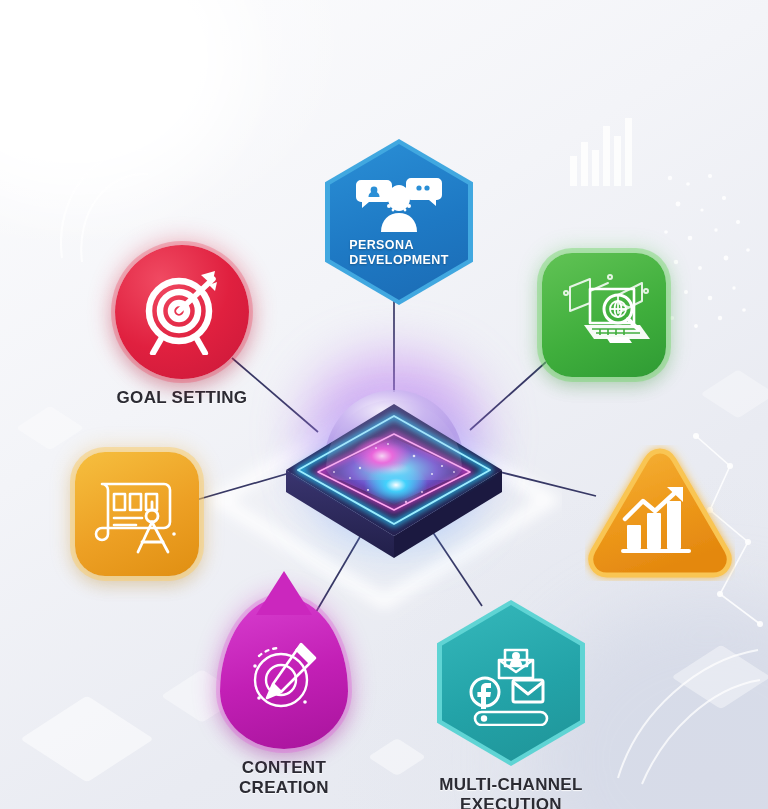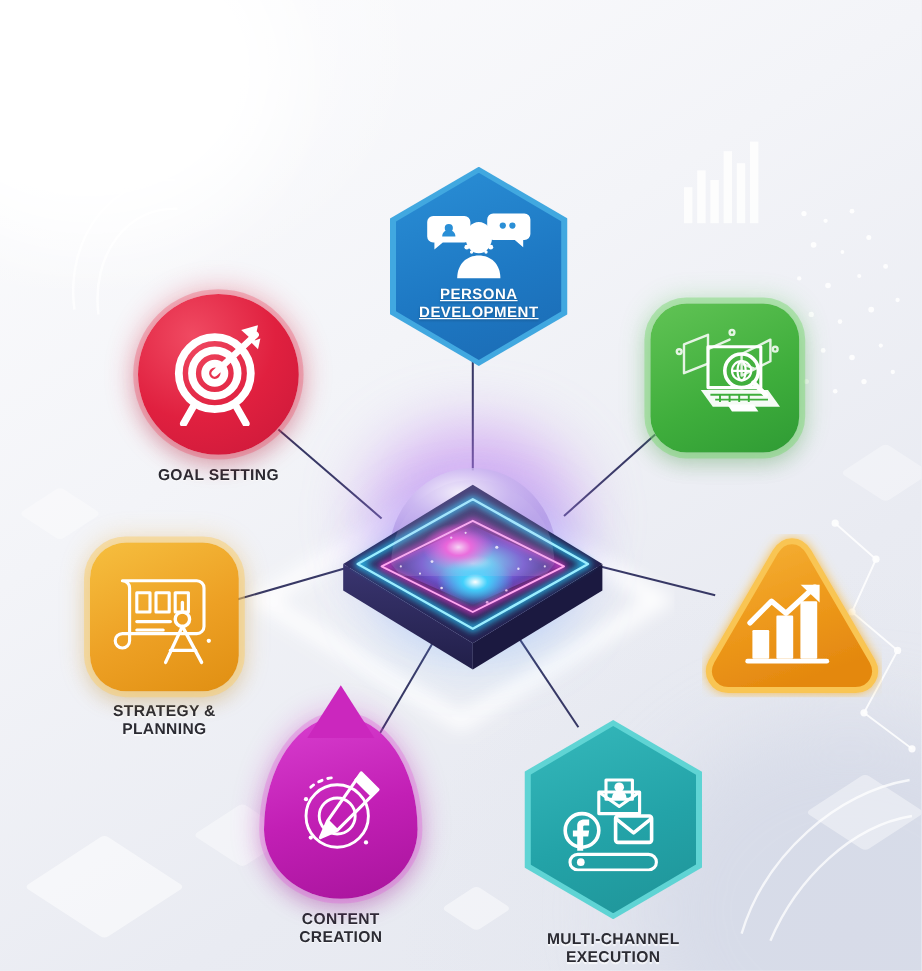--- a/index.html
+++ b/index.html
@@ -28,21 +28,21 @@
 
   
   .lines{position:absolute;inset:0;}
 
   
   .node{position:absolute;display:flex;flex-direction:column;align-items:center;}
   .shape{position:relative;display:flex;align-items:center;justify-content:center;}
   .shape svg.glyph{position:relative;z-index:3;}
   .label{
     margin-top:9px;text-align:center;
-    font-size:13px;font-weight:700;letter-spacing:.3px;
+    font-size:17px;font-weight:700;letter-spacing:.3px;
     color:#2b2b33;line-height:1.18;white-space:pre-line;
     text-shadow:0 1px 1px rgba(255,255,255,.85);
   }
 
   
   .sh-circle{width:134px;height:134px;border-radius:50%;
     background:radial-gradient(circle at 34% 26%, #f04a62 0%, #e0203f 52%, #c9183a 100%);
     box-shadow:0 0 0 4px rgba(236,62,90,.30), 0 0 22px 6px rgba(228,40,70,.28), 0 8px 18px rgba(120,10,35,.22);}
 
   
@@ -75,22 +75,22 @@
     position:relative;
     box-shadow:0 0 0 4px rgba(226,90,220,.30),0 0 22px 6px rgba(205,30,190,.25),0 8px 18px rgba(95,5,90,.22);
     display:flex;align-items:center;justify-content:center;}
   .sh-drop::before{content:"";position:absolute;top:-26px;left:50%;transform:translateX(-50%);
     width:0;height:0;border-left:28px solid transparent;border-right:28px solid transparent;
     border-bottom:44px solid #cb27be;}
 
   
   .hex-label{
     color:#ffffff;font-size:12.5px;font-weight:700;letter-spacing:.4px;
-    text-align:center;line-height:1.18;margin-top:6px;white-space:pre-line;
-    text-shadow:0 1px 2px rgba(0,0,0,.25);position:relative;z-index:4;text-decoration:underline;}
+    text-align:left;line-height:1.18;margin-top:6px;white-space:pre-line;
+    text-shadow:0 1px 2px rgba(0,0,0,.25);position:relative;z-index:4;}
 
   
   #core{position:absolute;}
   .core-halo{position:absolute;border-radius:50%;filter:blur(26px);}
 </style>
 </head>
 <body>
 
 <div id="stage">
 
@@ -486,17 +486,15 @@
           <path d="M62 50 L48 80"></path>
           <path d="M62 50 L78 80"></path>
           <path d="M52 70 L73 70"></path>
           <path d="M62 36 L62 30"></path>
         </g>
         <g fill="#ffffff">
             <circle cx="84" cy="62" r="1.8"></circle>
           </g>
       </svg>
     </div>
-    <div class="label">STRATEGY &amp;
-PLANNING</div>
   </div>
 
 </div>
 
 </body></html>

